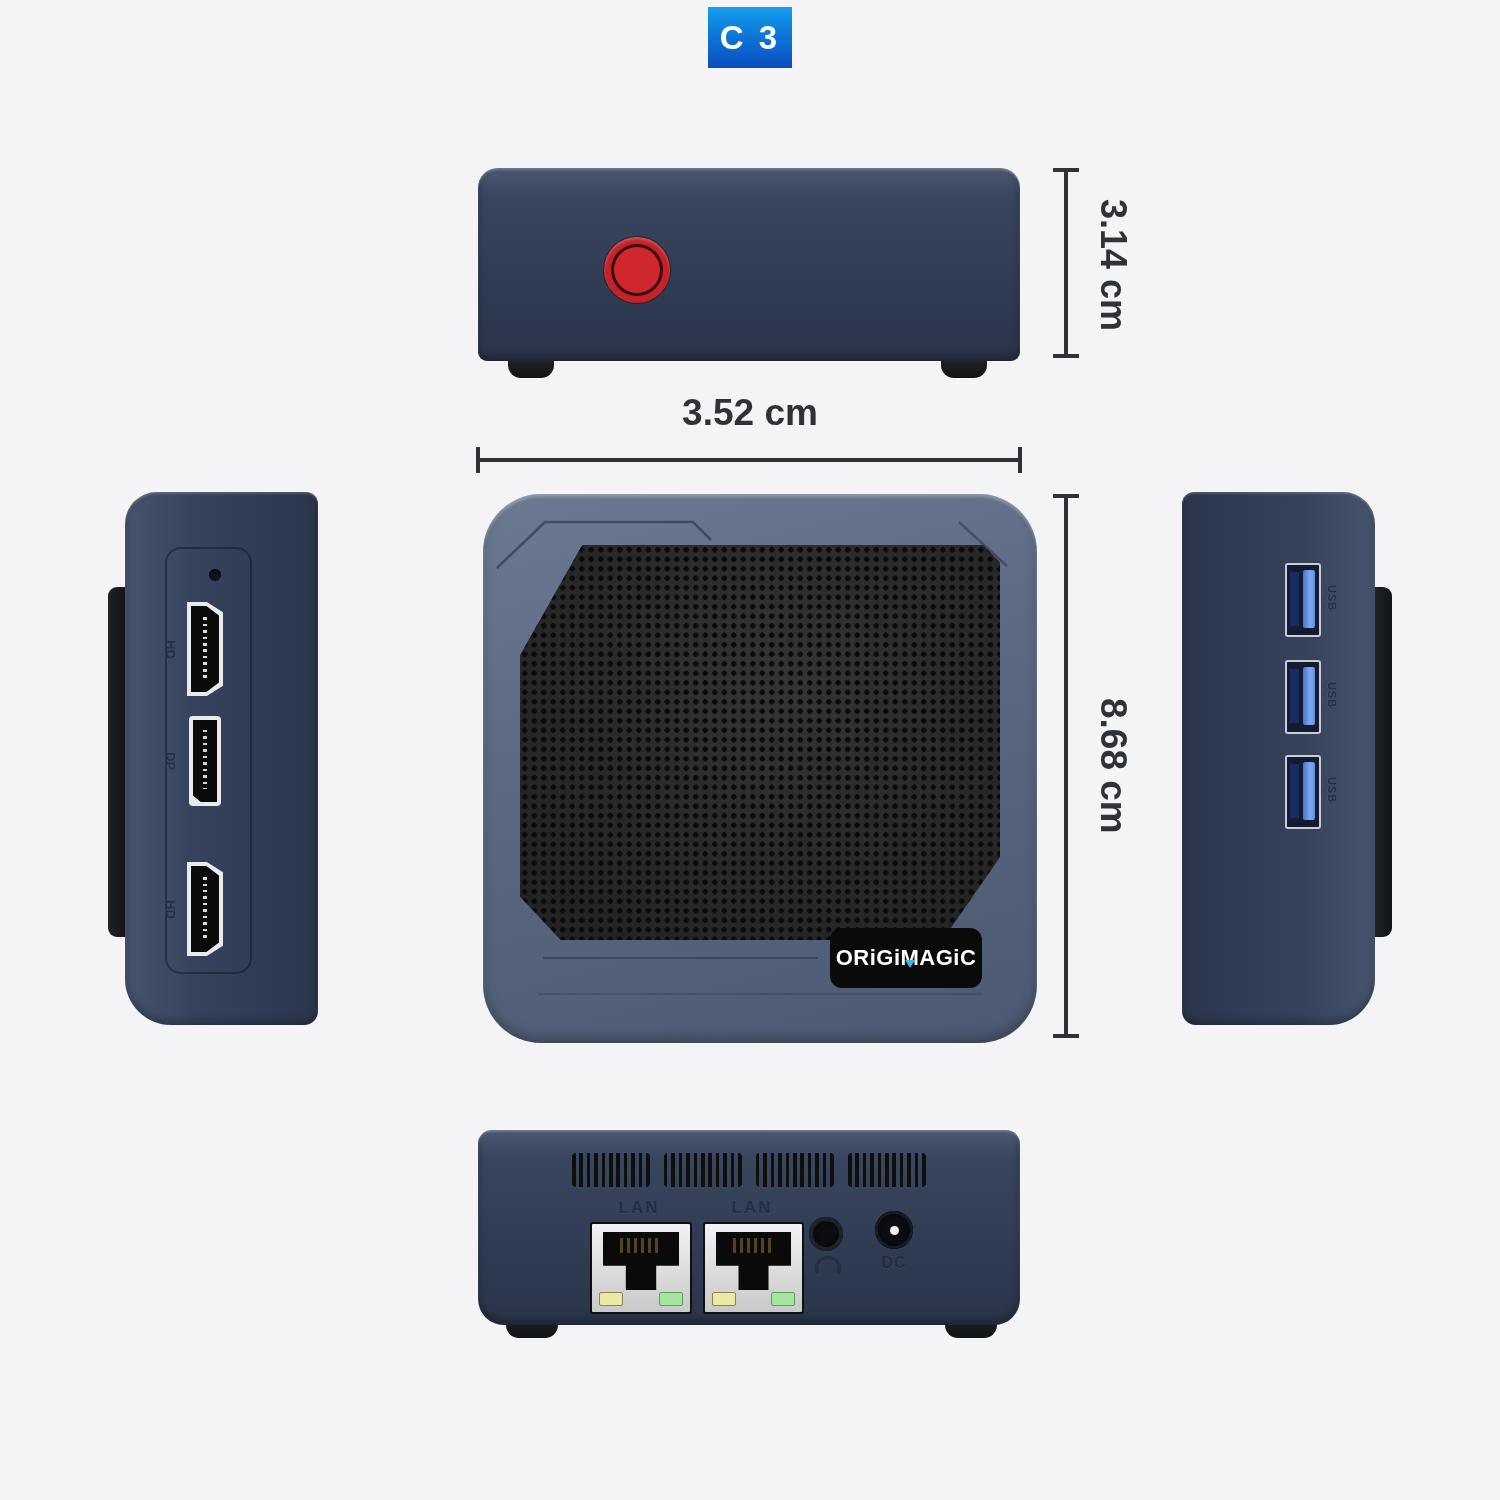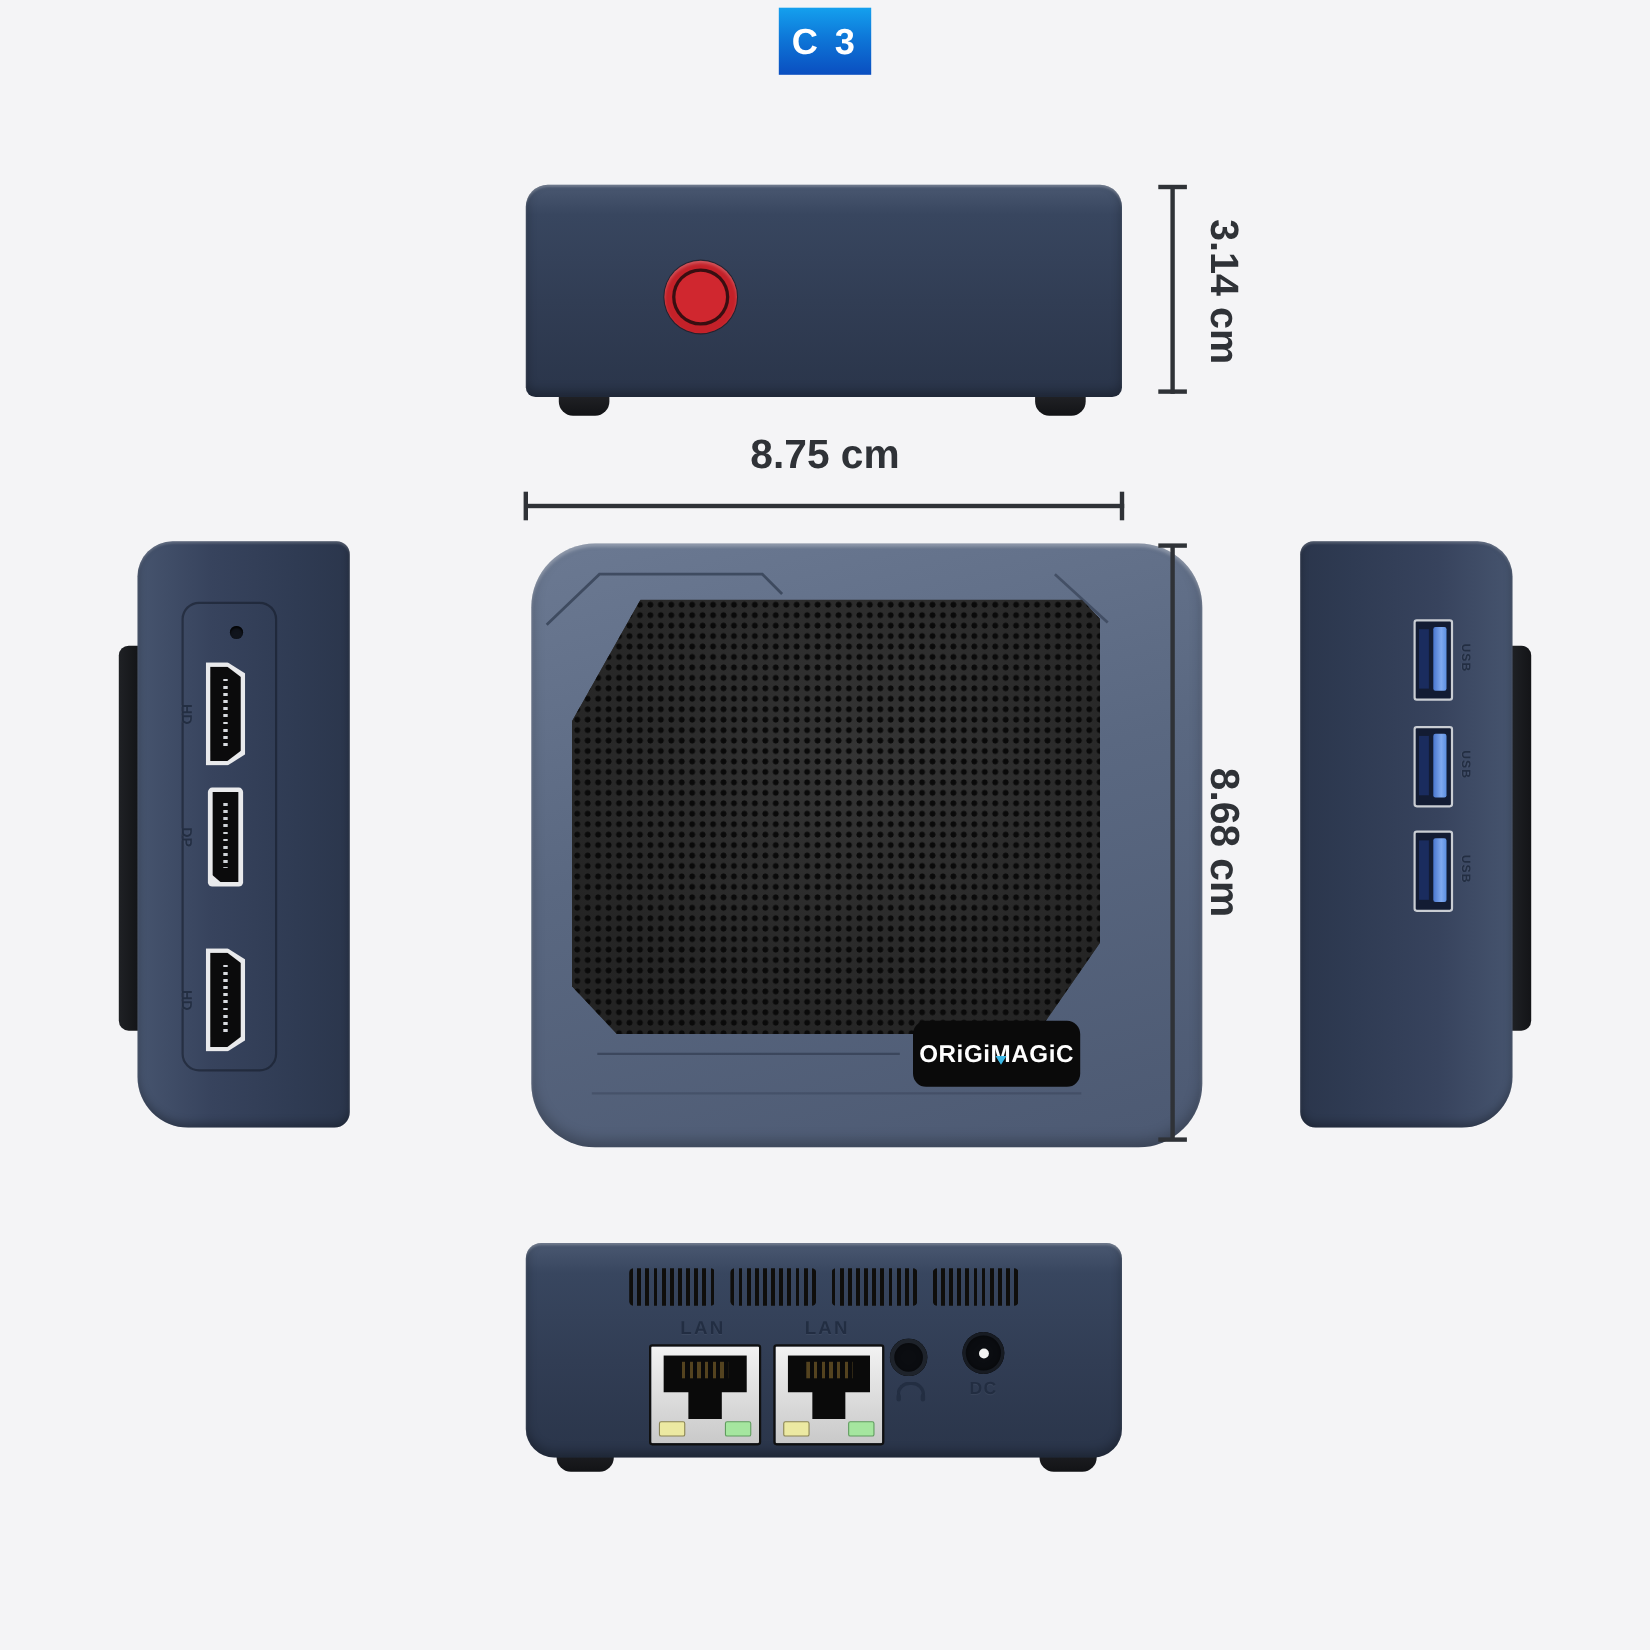--- a/index.html
+++ b/index.html
@@ -34,21 +34,21 @@
 
   
   .front-body{left:478px;top:168px;width:542px;height:193px;border-radius:20px 20px 9px 9px;}
   .power-outer{left:604px;top:237px;width:66px;height:66px;border-radius:50%;
     background:#c42129;box-shadow:inset 0 2px 3px rgba(255,255,255,.25),0 0 0 1px rgba(25,10,12,.5);
     display:flex;align-items:center;justify-content:center;}
   .power-inner{width:46px;height:46px;border-radius:50%;background:#d0272f;
     border:3px solid rgba(31,10,12,.85);}
 
   
-  .top-body{left:483px;top:494px;width:610px;height:549px;border-radius:58px;
+  .top-body{left:483px;top:494px;width:554px;height:549px;border-radius:58px;
     background:linear-gradient(165deg,#6b7992 0%,#5a6881 45%,#4c5972 100%);
     box-shadow:inset 0 3px 3px rgba(255,255,255,.28),inset 0 -6px 12px rgba(0,0,0,.25);}
   .perf{left:37px;top:51px;width:480px;height:395px;background-color:#2c2c2c;
     background-image:radial-gradient(#0a0a0a 2.4px,rgba(0,0,0,0) 2.9px),
       radial-gradient(ellipse at 55% 35%,#343434 0%,#232323 85%);
     background-size:9.5px 9.5px,100% 100%;
     clip-path:polygon(13% 0,96.5% 0,100% 4.5%,100% 79%,88% 100%,8.5% 100%,0 89%,0 28%);}
   .logo-badge{left:347px;top:434px;width:152px;height:60px;background:#0a0a0a;border-radius:12px;
     display:flex;align-items:center;justify-content:center;
     color:#ffffff;font-weight:bold;font-size:22px;letter-spacing:.5px;}
@@ -111,21 +111,21 @@
   <div class="abs model-badge">C 3</div>
 
   <div class="abs foot" style="left:508px;top:356px;width:46px;height:22px;"></div>
   <div class="abs foot" style="left:941px;top:356px;width:46px;height:22px;"></div>
   <div class="abs front-body body-h"></div>
   <div class="abs power-outer">
     <div class="power-inner"></div>
   </div>
 
   <div>
-    <div class="abs dim-text" style="left:600px;top:392px;width:300px;text-align:center;font-size:37px;">8.75 cm</div>
+    <div class="abs dim-text" style="left:600px;top:392px;width:300px;text-align:center;font-size:37px;">3.52 cm</div>
     <div class="abs dim-line" style="left:478px;top:458px;width:544px;height:4px;"></div>
     <div class="abs dim-cap" style="left:476px;top:447px;width:4px;height:26px;"></div>
     <div class="abs dim-cap" style="left:1018px;top:447px;width:4px;height:26px;"></div>
   </div>
 
   <div>
     <div class="abs dim-line" style="left:1064px;top:170px;width:4px;height:188px;"></div>
     <div class="abs dim-cap" style="left:1053px;top:168px;width:26px;height:4px;"></div>
     <div class="abs dim-cap" style="left:1053px;top:354px;width:26px;height:4px;"></div>
     <div class="abs dim-text vtext" style="left:1082px;top:160px;height:210px;width:52px;font-size:36px;">3.14 cm</div>

